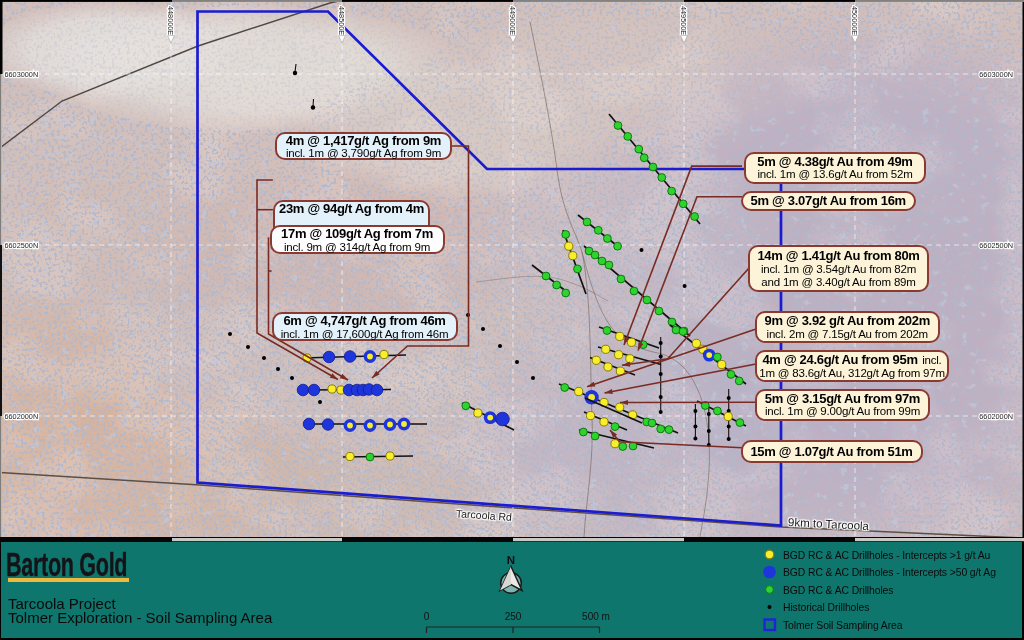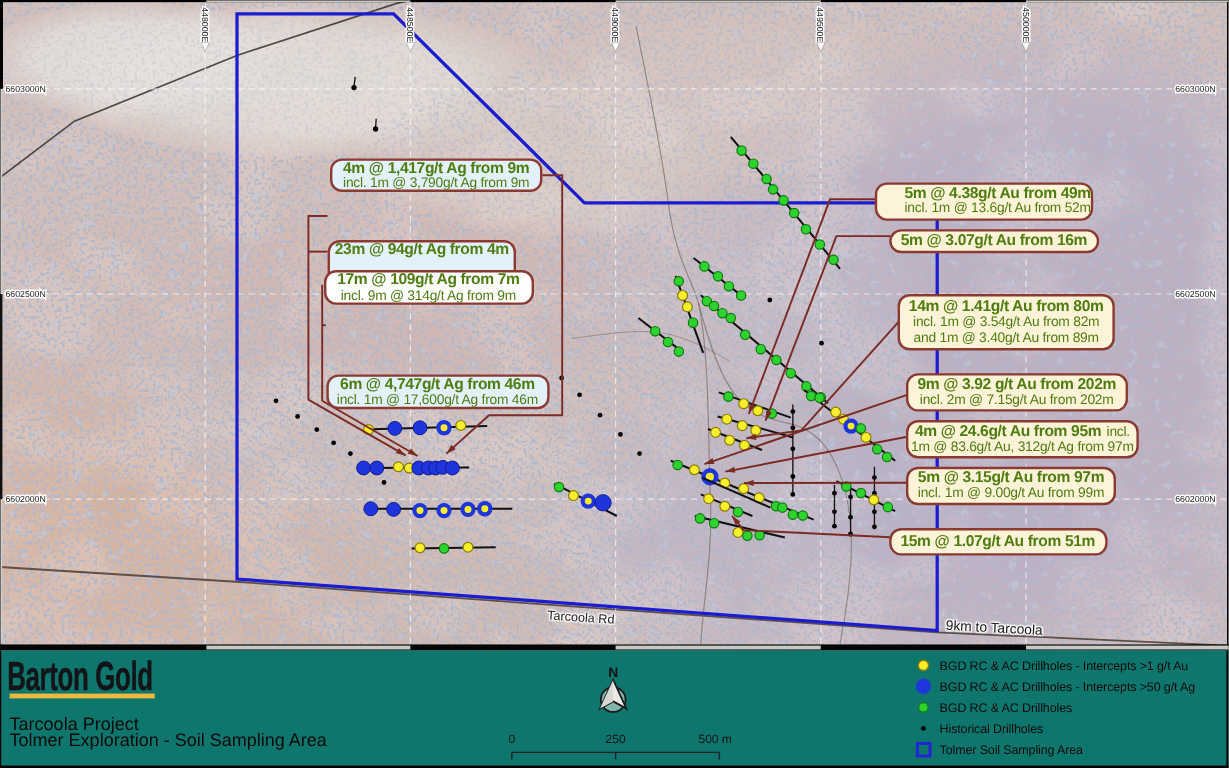--- a/index.html
+++ b/index.html
@@ -1,16 +1,16 @@
 <!DOCTYPE html>
 <html><head><meta charset="utf-8"><style>
 html,body{margin:0;padding:0;background:#fff;}
 *{box-sizing:border-box;font-family:"Liberation Sans",sans-serif;}
 #wrap{position:relative;width:1024px;height:640px;overflow:hidden;background:#fff;}
-.co{position:absolute;border:2px solid #8b3a31;border-radius:10px;text-align:center;color:#4d7c0f;white-space:nowrap;}
+.co{position:absolute;border:2px solid #8b3a31;border-radius:10px;text-align:center;color:#000000;white-space:nowrap;}
 .co .ln{height:12.9px;line-height:12.9px;} .co b{font-size:13px;letter-spacing:-0.3px;} .co span{font-size:11.5px;letter-spacing:-0.2px;}
 .cb{background:#e3f1fa;} .cw{background:#fdfdfe;} .cc{background:#fcf3d8;}
 .maplabel{position:absolute;font-size:11px;color:#1a1a1a;white-space:nowrap;text-shadow:0 0 2px #fff,0 0 2px #fff,1px 1px 1px #fff,-1px -1px 1px #fff,1px -1px 1px #fff,-1px 1px 1px #fff;}
 </style></head><body>
 <div id="wrap">
 <svg width="1024" height="640" viewBox="0 0 1024 640" style="position:absolute;left:0;top:0">
 <defs>
 <filter id="spk1" x="0" y="0" width="100%" height="100%">
           <feTurbulence type="fractalNoise" baseFrequency="0.33" numOctaves="2" seed="7"></feTurbulence>
           <feColorMatrix type="matrix" values="0 0 0 0 0.44  0 0 0 0 0.48  0 0 0 0 0.60  0 0 0 13 -7.1"></feColorMatrix>
@@ -488,21 +488,21 @@
 <div class="co cw" style="left:269.5px;top:225px;width:175px;height:29px;padding-top:0.0px;">
 <div class="ln"><b>17m @ 109g/t Ag from 7m</b></div>
 <div class="ln"><span>incl. 9m @ 314g/t Ag from 9m</span></div>
 </div>
 
 <div class="co cb" style="left:271.5px;top:268px;width:186px;height:29px;padding-top:0.0px;margin-top:44px;">
 <div class="ln"><b>6m @ 4,747g/t Ag from 46m</b></div>
 <div class="ln"><span>incl. 1m @ 17,600g/t Ag from 46m</span></div>
 </div>
 
-<div class="co cc" style="left:729px;top:151.5px;width:182px;height:32px;padding-top:1.1px;text-align:right;">
+<div class="co cc" style="left:744px;top:151.5px;width:182px;height:32px;padding-top:1.1px;">
 <div class="ln"><b>5m @ 4.38g/t Au from 49m</b></div>
 <div class="ln"><span>incl. 1m @ 13.6g/t Au from 52m</span></div>
 </div>
 
 <div class="co cc" style="left:740.5px;top:190.5px;width:175.5px;height:20.5px;padding-top:1.8px;">
 <div class="ln"><b>5m @ 3.07g/t Au from 16m</b></div>
 </div>
 
 <div class="co cc" style="left:748px;top:245px;width:181px;height:46.5px;padding-top:1.9px;">
 <div class="ln"><b>14m @ 1.41g/t Au from 80m</b></div>

